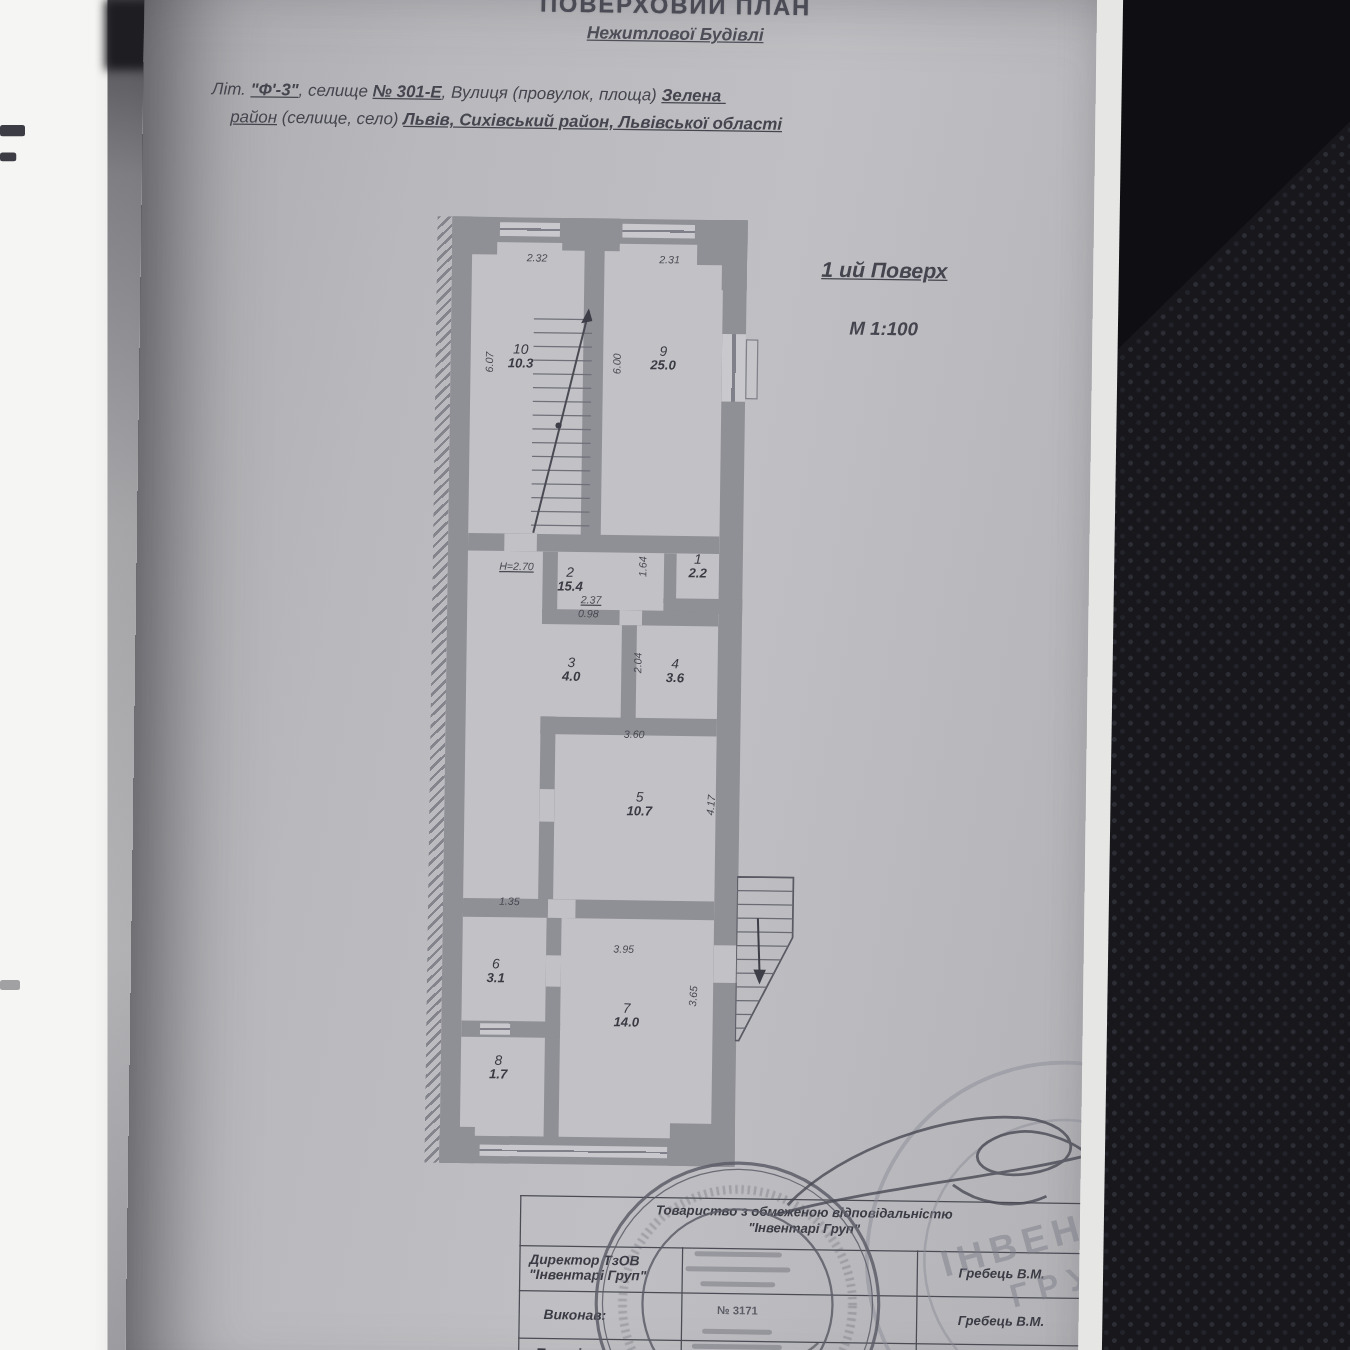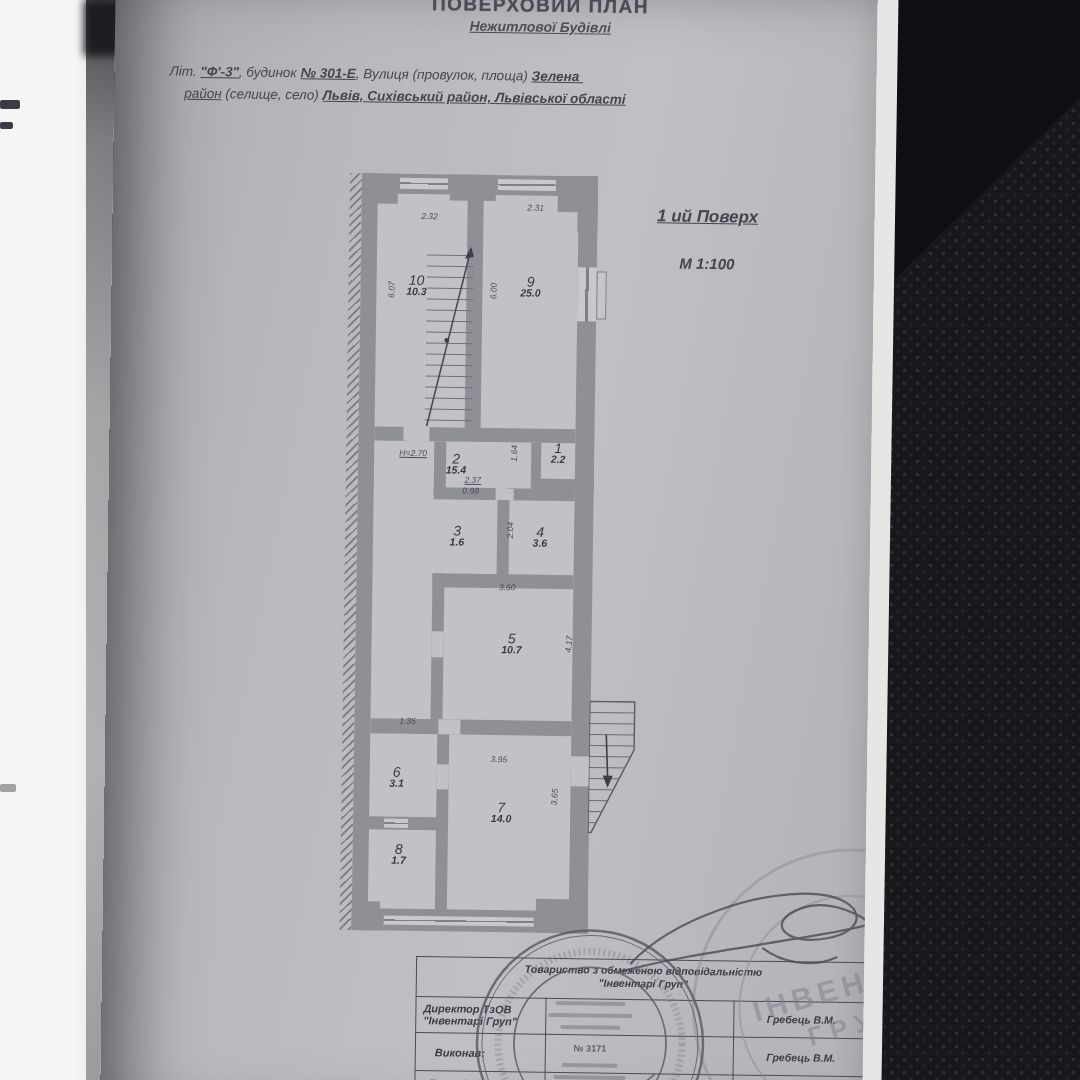--- a/index.html
+++ b/index.html
@@ -41,21 +41,21 @@
     font-style:italic;color:#45454f;}
   
   #plan{left:237px;top:182px;width:320px;height:770px;}
   .fill{background:#c2c2c6;}
   .w{background:#8f8f96;}
   .winh{background:linear-gradient(180deg,#c9c9cd 0 42%,#80808a 42% 58%,#c9c9cd 58% 100%);}
   .winv{background:linear-gradient(90deg,#c9c9cd 0 42%,#80808a 42% 58%,#c9c9cd 58% 100%);}
   .gap{background:#c2c2c6;}
   #hatch{background:repeating-linear-gradient(135deg,#84848c 0 2px,transparent 2px 6px);}
   .rlabel{text-align:center;font-style:italic;color:#3a3a44;line-height:11px;}
-  .rlabel .rn{font-size:14px;}
+  .rlabel .rn{font-size:11px;}
   .rlabel .ra{font-size:10.5px;font-weight:bold;}
   .dim{font-size:8.5px;font-style:italic;color:#4a4a54;text-align:center;}
   .vdim{transform:rotate(-90deg);}
   
   #tblock{left:314px;top:969px;width:455px;height:135px;font-style:italic;color:#3b3b45;}
   .tline{position:absolute;background:#4b4b55;}
   .tb-company{text-align:center;font-weight:bold;font-size:10.5px;line-height:13px;}
   .tb-label{font-weight:bold;font-size:11px;line-height:12px;}
   .tb-name{font-weight:bold;font-size:10.5px;text-align:center;}
   
@@ -73,21 +73,21 @@
 <div class="abs pen-mark" style="left:0;top:100px;width:20px;height:9px;"></div>
 <div class="abs pen-mark" style="left:0;top:122px;width:13px;height:7px;"></div>
 <div class="abs pen-mark" style="left:0;top:784px;width:16px;height:8px;opacity:.45;"></div>
 
 <div class="abs" id="page">
 
   <div class="abs ink" id="doc-title">ПОВЕРХОВИЙ ПЛАН</div>
   <div class="abs" id="doc-subtitle">Нежитлової Будівлі</div>
 
   <div class="abs addr" style="left:55px;top:80px;width:640px;">
-    <span>Літ. </span><span class="b u">"Ф'-3"</span><span>, будинок </span><span class="b u">№ 301-Е</span><span>,  Вулиця (провулок, площа) </span><span class="b u">Зелена</span><span class="u" style="display:inline-block;width:110px;">&nbsp;</span>
+    <span>Літ. </span><span class="b u">"Ф'-3"</span><span>, селище </span><span class="b u">№ 301-Е</span><span>,  Вулиця (провулок, площа) </span><span class="b u">Зелена</span><span class="u" style="display:inline-block;width:110px;">&nbsp;</span>
   </div>
   <div class="abs addr" style="left:70px;top:102px;width:640px;">
     <span class="u">район</span><span> (селище, село) </span><span class="b u">Львів,  Сихівський район, Львівської області</span>
   </div>
 
   <div class="abs" id="floor-label">1 ий Поверх</div>
   <div class="abs" id="scale-label">М 1:100</div>
 
   <div class="abs" id="plan">
 
@@ -192,21 +192,21 @@
     <div class="abs rlabel" style="left:85px;top:284px;width:50px;">
       <div class="rn">2</div>
       <div class="ra">15.4</div>
     </div>
     <div class="abs rlabel" style="left:190px;top:272px;width:44px;">
       <div class="rn">1</div>
       <div class="ra">2.2</div>
     </div>
     <div class="abs rlabel" style="left:87px;top:356px;width:50px;">
       <div class="rn">3</div>
-      <div class="ra">1.6</div>
+      <div class="ra">4.0</div>
     </div>
     <div class="abs rlabel" style="left:170px;top:356px;width:50px;">
       <div class="rn">4</div>
       <div class="ra">3.6</div>
     </div>
     <div class="abs rlabel" style="left:143px;top:463px;width:50px;">
       <div class="rn">5</div>
       <div class="ra">10.7</div>
     </div>
     <div class="abs rlabel" style="left:30px;top:598px;width:50px;">
@@ -215,21 +215,21 @@
     </div>
     <div class="abs rlabel" style="left:135px;top:632px;width:50px;">
       <div class="rn">7</div>
       <div class="ra">14.0</div>
     </div>
     <div class="abs rlabel" style="left:33px;top:675px;width:50px;">
       <div class="rn">8</div>
       <div class="ra">1.7</div>
     </div>
 
-    <div class="abs dim" style="left:58px;top:32px;width:44px;margin-top:10px;">2.32</div>
+    <div class="abs dim" style="left:58px;top:32px;width:44px;">2.32</div>
     <div class="abs dim" style="left:164px;top:32px;width:44px;">2.31</div>
     <div class="abs dim vdim" style="left:23px;top:116px;width:40px;">6.07</div>
     <div class="abs dim vdim" style="left:125px;top:116px;width:40px;">6.00</div>
     <div class="abs dim" style="left:40px;top:279px;width:54px;text-decoration:underline;">Н=2.70</div>
     <div class="abs dim" style="left:105px;top:305px;width:44px;text-decoration:underline;">2.37</div>
     <div class="abs dim vdim" style="left:148px;top:278px;width:40px;">1.64</div>
     <div class="abs dim" style="left:103px;top:316px;width:44px;">0.98</div>
     <div class="abs dim vdim" style="left:145px;top:355px;width:40px;">2.04</div>
     <div class="abs dim" style="left:141px;top:412px;width:44px;">3.60</div>
     <div class="abs dim" style="left:205px;top:468px;width:40px;transform:rotate(-85deg);">4.17</div>

